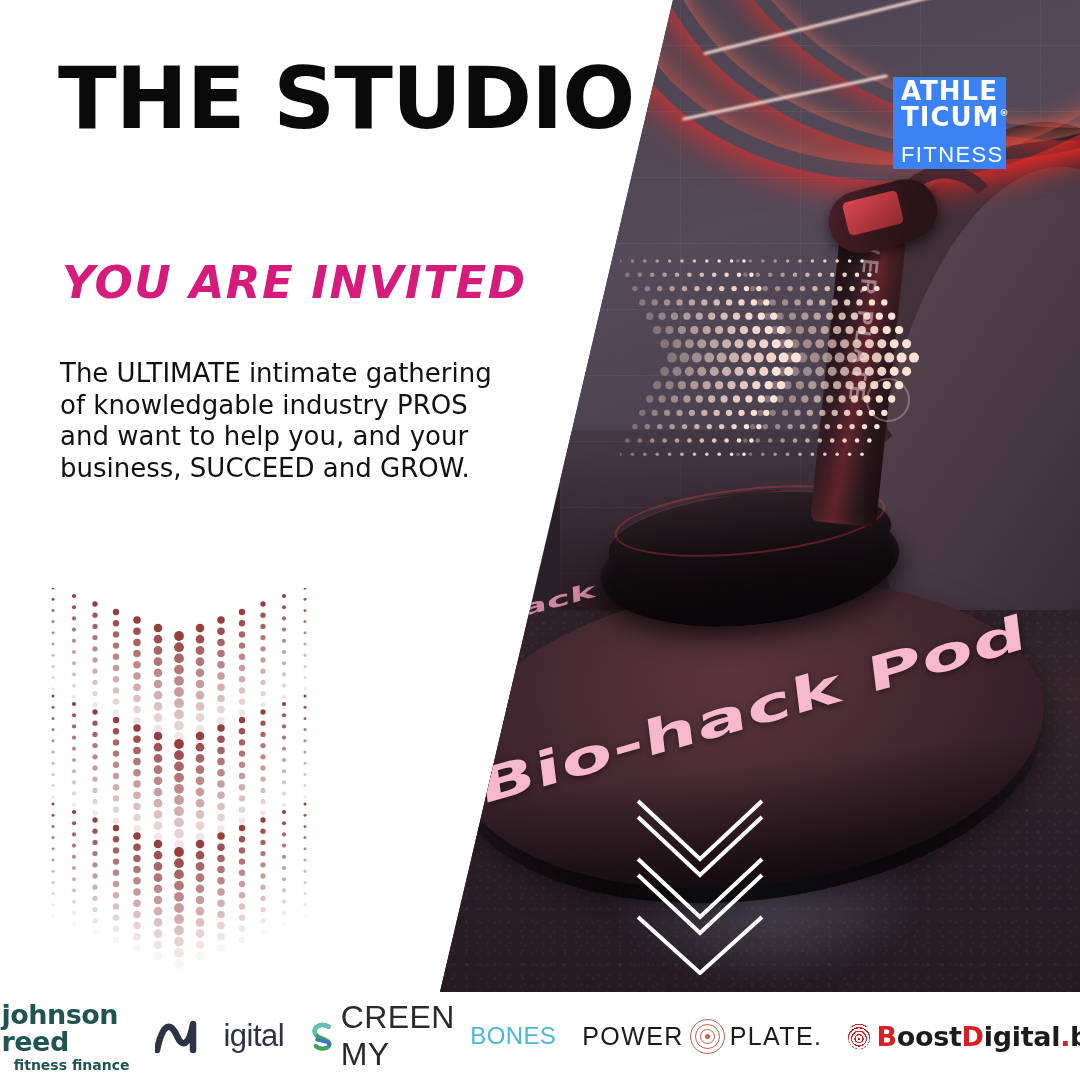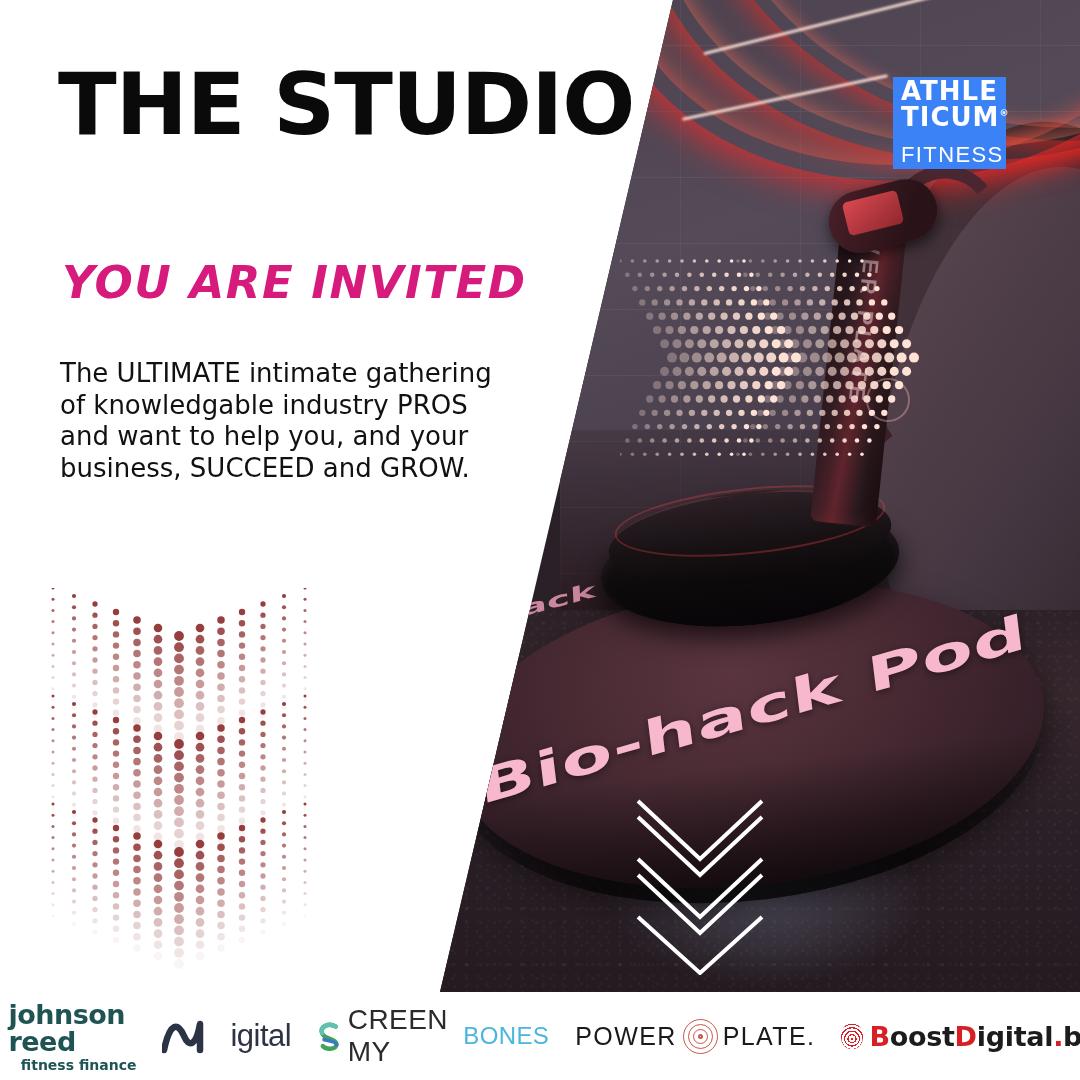--- a/index.html
+++ b/index.html
@@ -167,21 +167,21 @@
     transform:rotate(6deg);
   }
 
   
   .dots-photo{ position:absolute; left:620px; top:255px; width:300px; height:215px; }
   .dots-down{ position:absolute; left:630px; top:795px; width:140px; height:180px; }
   .wchev{ position:absolute; stroke:#ffffff; fill:none; stroke-width:4; }
 
   
   .title{
-    position:absolute; left:58px; top:64px; width:600px;
+    position:absolute; left:58px; top:58px; width:600px;
     font-family:"DejaVu Sans", sans-serif;
     font-weight:700; font-size:86px; line-height:.95;
     letter-spacing:-1px; color:#0a0a0a; text-transform:uppercase;
   }
   .title .l2{ display:block; }
   .dot{
     display:inline-block; width:36px; height:36px; border-radius:50%;
     background:#e6189b; vertical-align:baseline; margin-left:4px;
   }
   .subtitle{
@@ -222,21 +222,21 @@
     background:#fff; display:flex; align-items:center; justify-content:center; gap:26px;
   }
   .logo{ display:flex; align-items:center; gap:6px; }
 
   .jr-text{ display:flex; flex-direction:column; line-height:1; }
   .jr-main{ font-family:"DejaVu Sans", sans-serif; font-weight:700; font-size:27px; color:#1f5452; letter-spacing:-.5px; }
   .jr-sub{ font-family:"DejaVu Sans", sans-serif; font-weight:700; font-size:14px; color:#1f5452; text-align:right; margin-top:3px; }
 
   .mat-text{ font-family:"Liberation Sans", sans-serif; font-size:31px; color:#2b3344; letter-spacing:-.5px; }
 
-  .smb-a{ font-family:"Liberation Sans", sans-serif; font-size:28px; color:#2b2b2b; letter-spacing:.4px; }
+  .smb-a{ font-family:"Liberation Sans", sans-serif; font-size:32px; color:#2b2b2b; letter-spacing:.4px; }
   .smb-b{ font-family:"Liberation Sans", sans-serif; font-size:24px; color:#49b6de; letter-spacing:.4px; }
 
   .pplate-t{ font-family:"Liberation Sans", sans-serif; font-size:25px; color:#1a1a1a; letter-spacing:1.4px; }
   .pp-rings{ position:relative; width:34px; height:34px; }
   .pp-rings i{ position:absolute; border:1.6px solid #c0392b; border-radius:50%; opacity:.85; }
 
   .bd-text{ font-family:"DejaVu Sans", sans-serif; font-weight:700; font-size:27px; letter-spacing:-.3px; }
   .bd-r{ color:#d81f26; }
   .bd-d{ color:#1c1c1c; }
   .fp{ width:22px; height:26px; border-radius:50% 50% 45% 45%; background:

